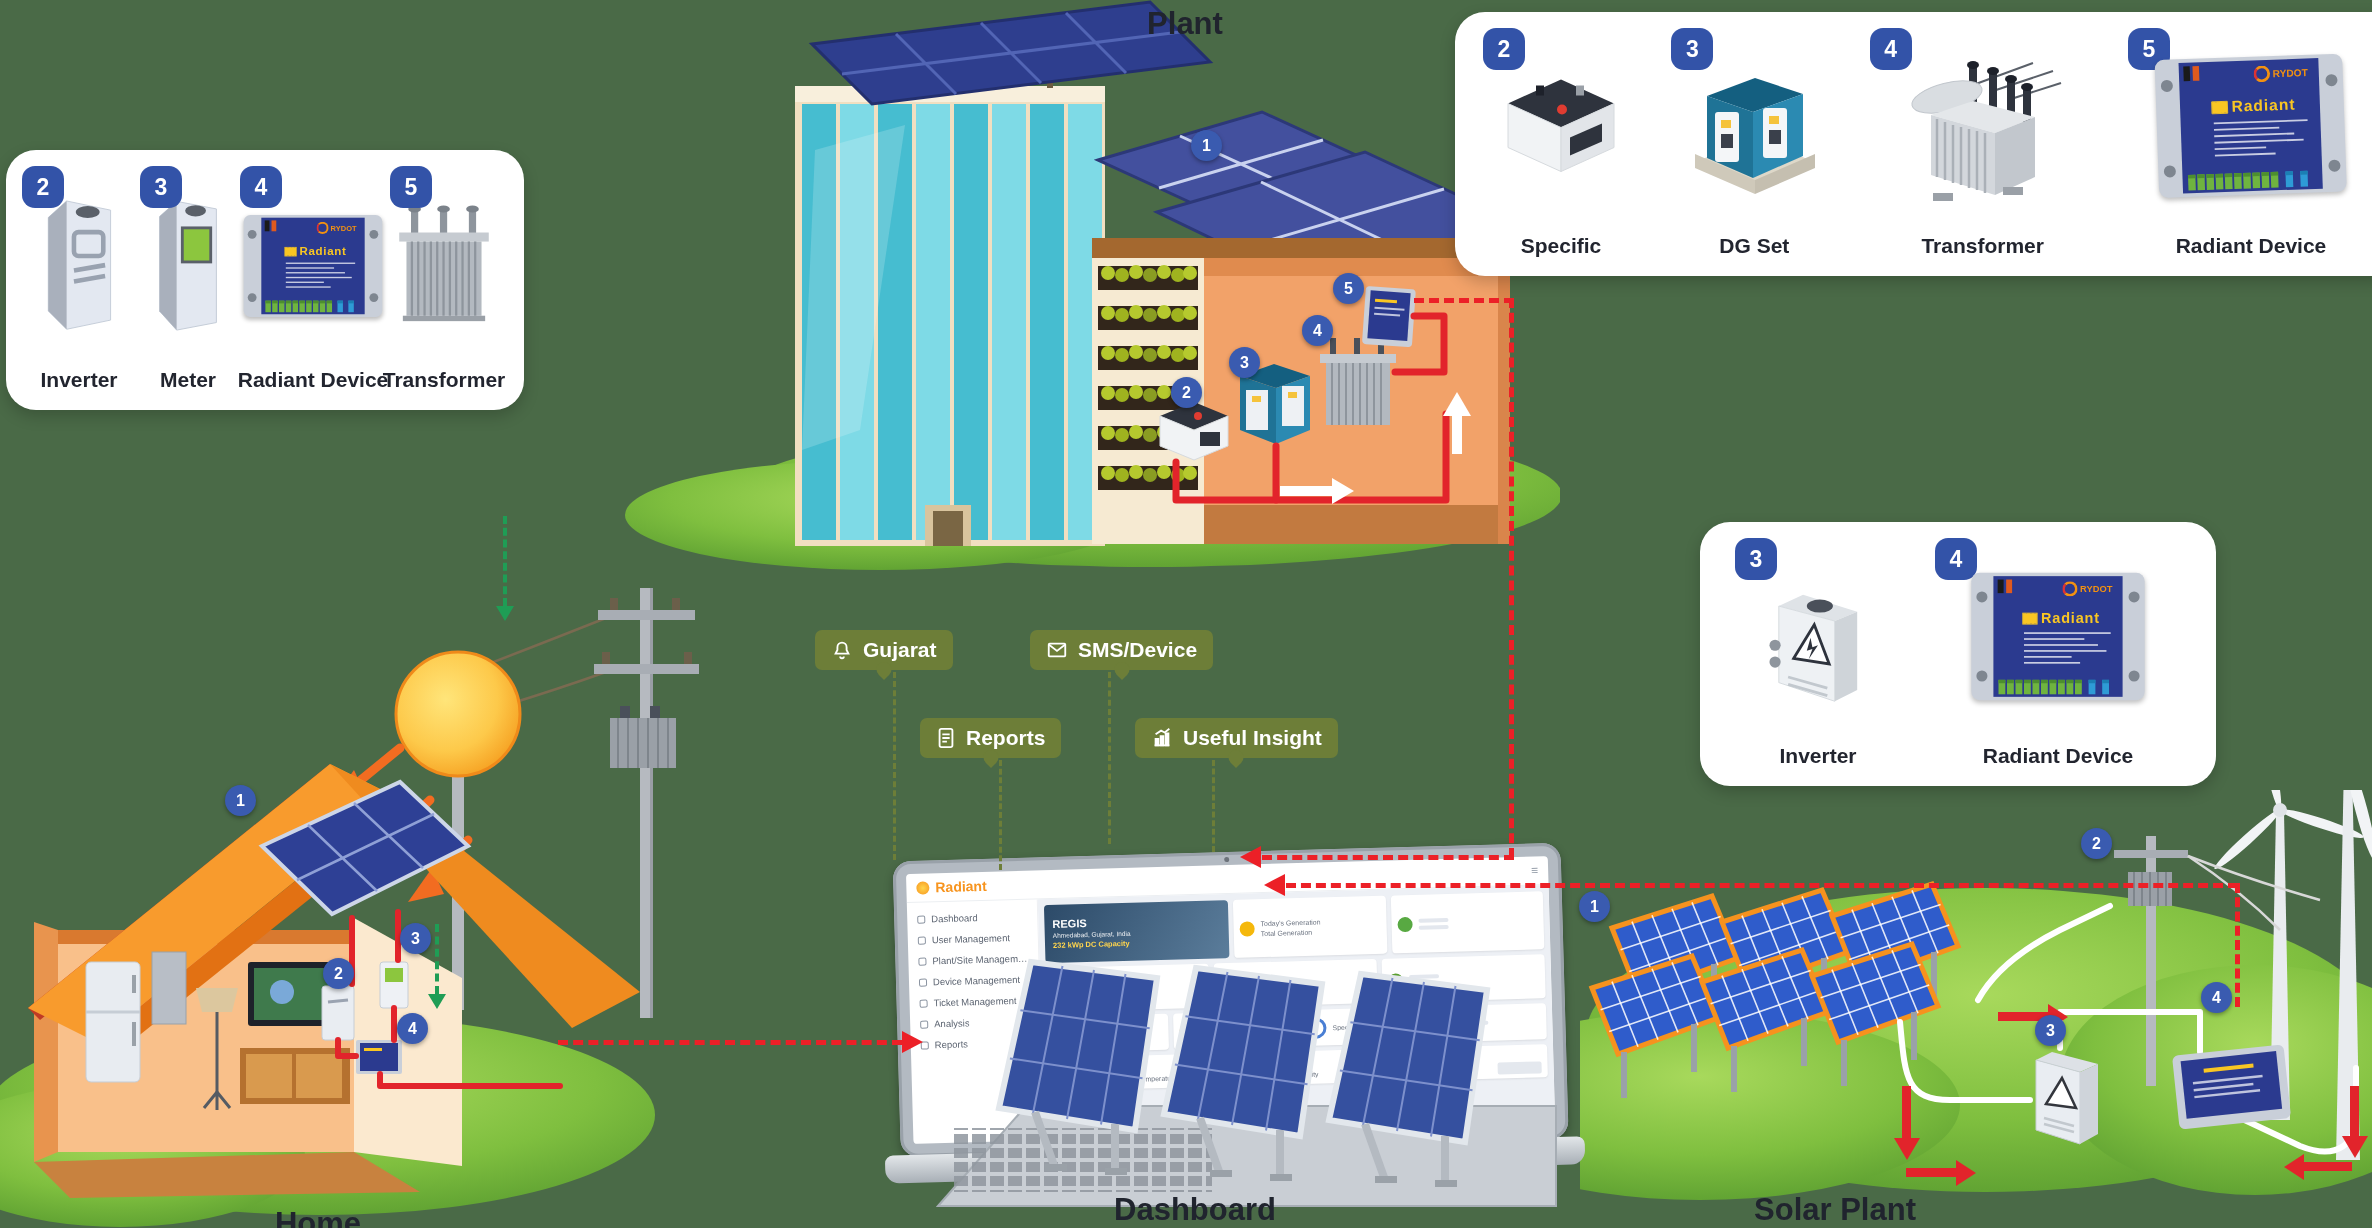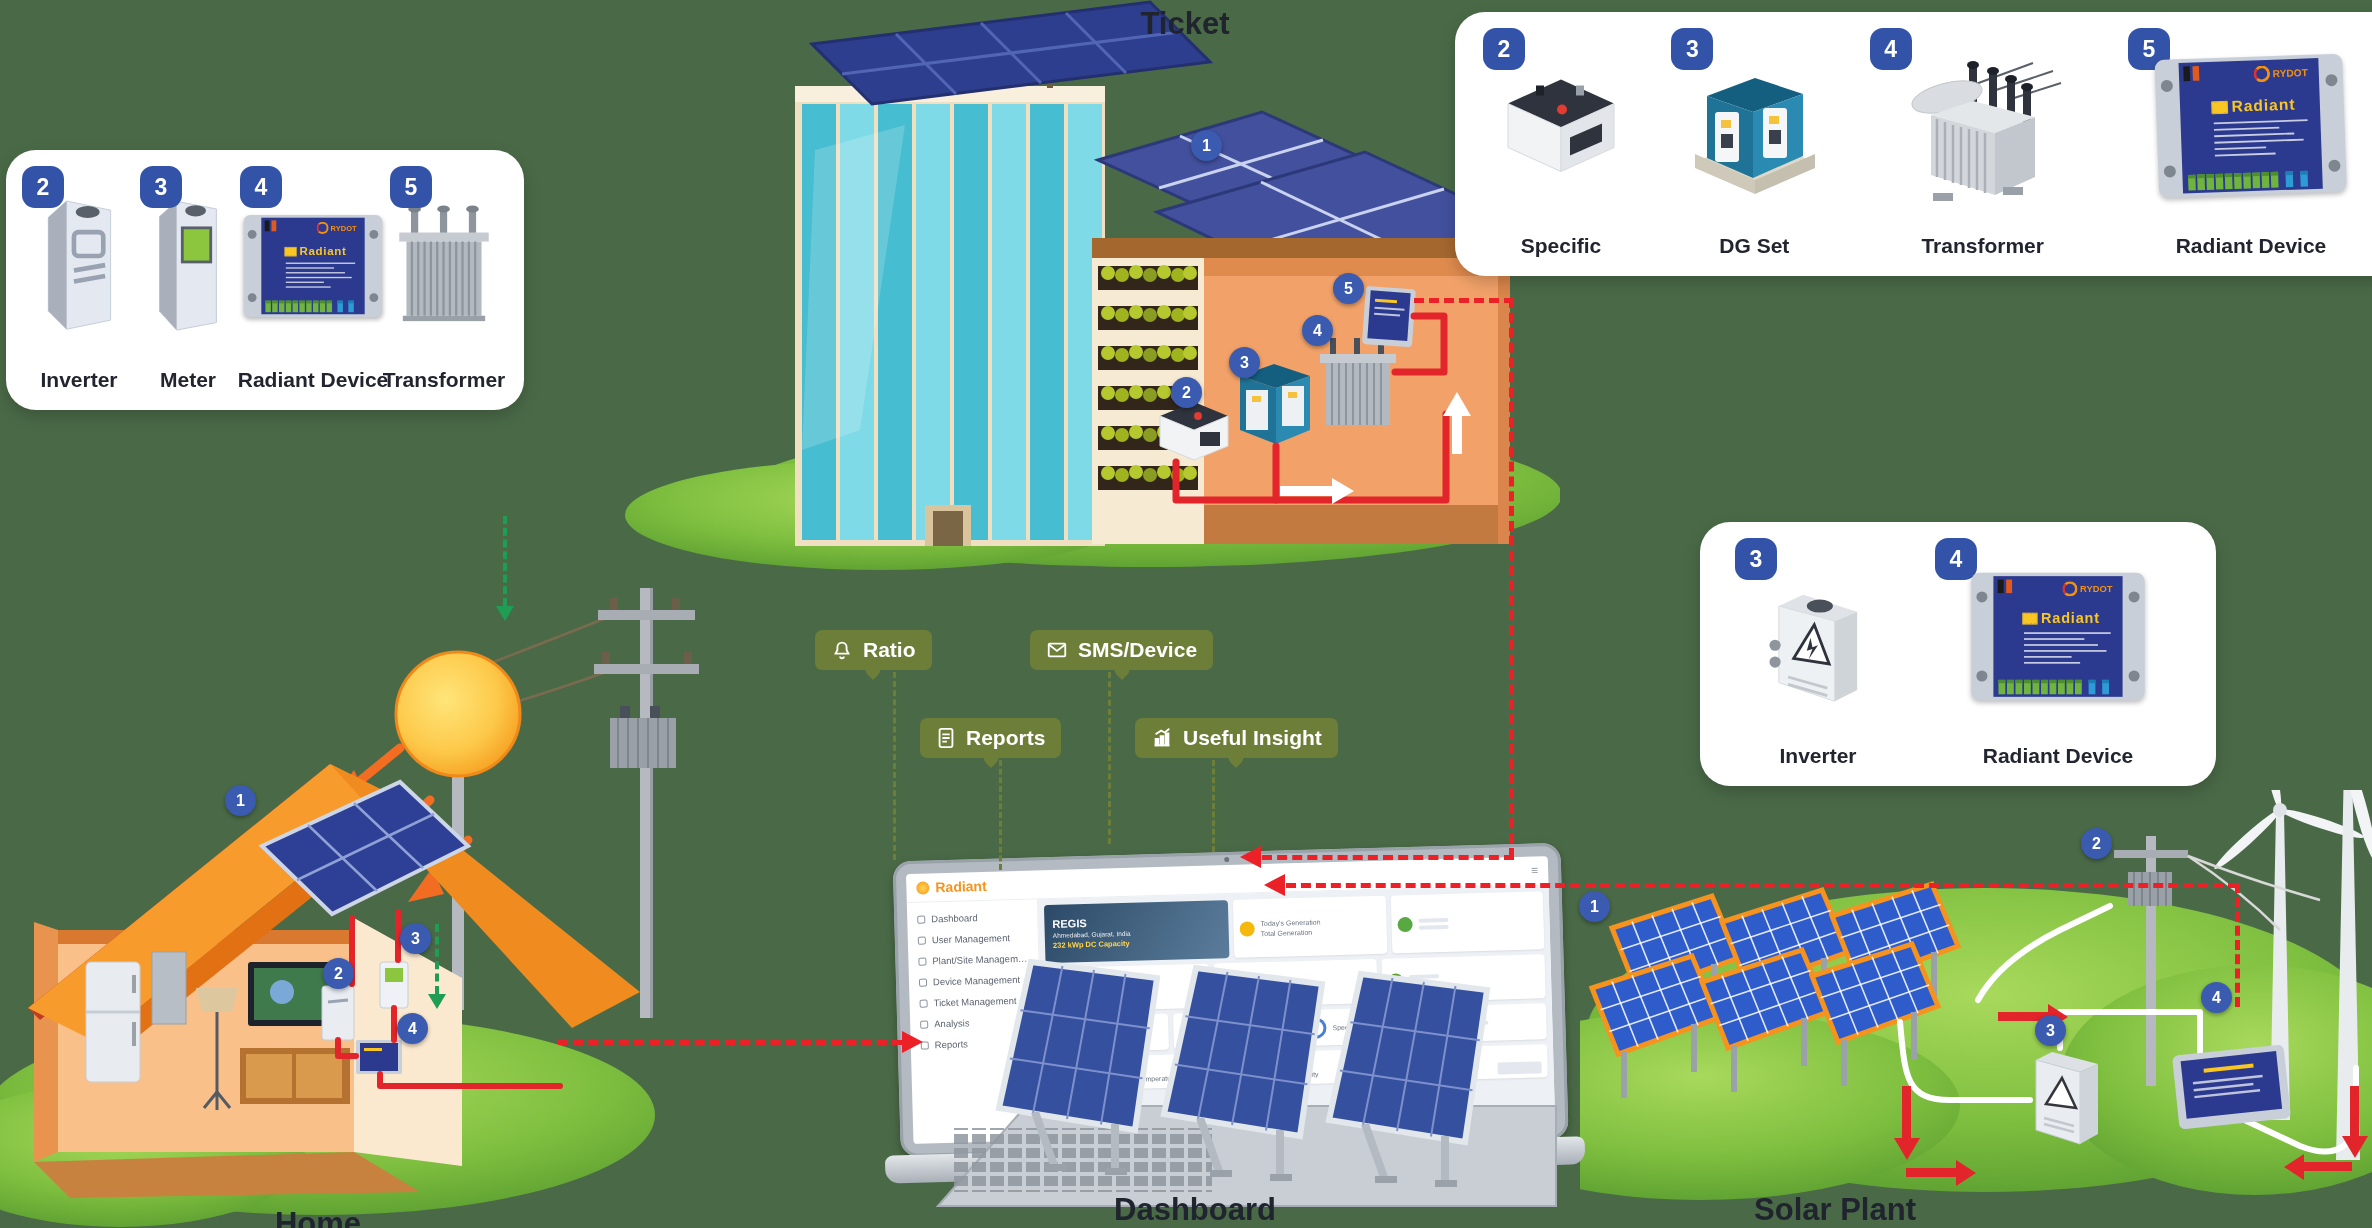--- a/index.html
+++ b/index.html
@@ -841,21 +841,21 @@
       </div>
       <div class="lg-label">Radiant Device</div>
     </div>
   </div>
 
   <div class="pill" style="left:815px;top:630px;">
     <svg width="22" height="22" viewBox="0 0 24 24" fill="none" stroke="#fff" stroke-width="2">
       <path d="M12 4 a5 5 0 0 1 5 5 v3 l2 4 H5 l2-4 V9 a5 5 0 0 1 5-5 z"></path>
         <path d="M10 19 a2 2 0 0 0 4 0"></path>
     </svg>
-    <span>Ratio</span>
+    <span>Gujarat</span>
   </div>
   <div class="pill" style="left:1030px;top:630px;">
     <svg width="22" height="22" viewBox="0 0 24 24" fill="none" stroke="#fff" stroke-width="2">
       <rect x="3" y="5" width="18" height="14" rx="1"></rect>
         <path d="M3 6 L12 13 L21 6"></path>
     </svg>
     <span>SMS/Device</span>
   </div>
   <div class="pill" style="left:920px;top:718px;">
     <svg width="20" height="22" viewBox="0 0 20 24" fill="none" stroke="#fff" stroke-width="2">
@@ -904,18 +904,18 @@
   <div class="mk" style="left:225px;top:785px;">1</div>
   <div class="mk" style="left:323px;top:958px;">2</div>
   <div class="mk" style="left:400px;top:923px;">3</div>
   <div class="mk" style="left:397px;top:1013px;">4</div>
 
   <div class="mk" style="left:1579px;top:891px;">1</div>
   <div class="mk" style="left:2081px;top:828px;">2</div>
   <div class="mk" style="left:2035px;top:1015px;">3</div>
   <div class="mk" style="left:2201px;top:982px;">4</div>
 
-  <div class="scene-title" style="left:1100px;top:6px;width:170px;">Ticket</div>
+  <div class="scene-title" style="left:1100px;top:6px;width:170px;">Plant</div>
   <div class="scene-title" style="left:238px;top:1206px;width:160px;">Home</div>
   <div class="scene-title" style="left:1090px;top:1192px;width:210px;">Dashboard</div>
   <div class="scene-title" style="left:1730px;top:1192px;width:210px;">Solar Plant</div>
 
 </div>
 
 </body></html>

